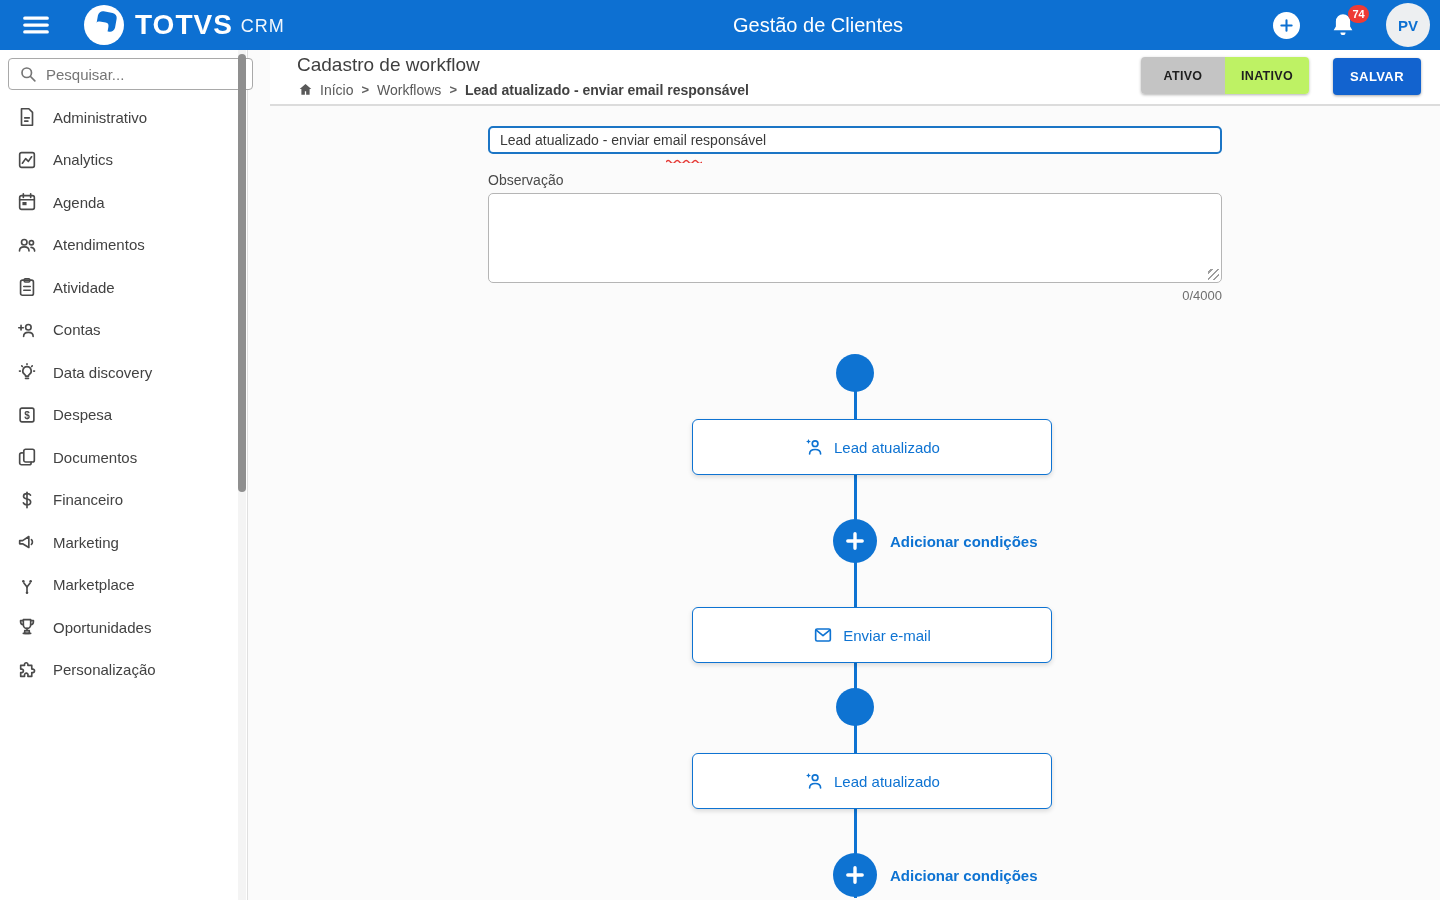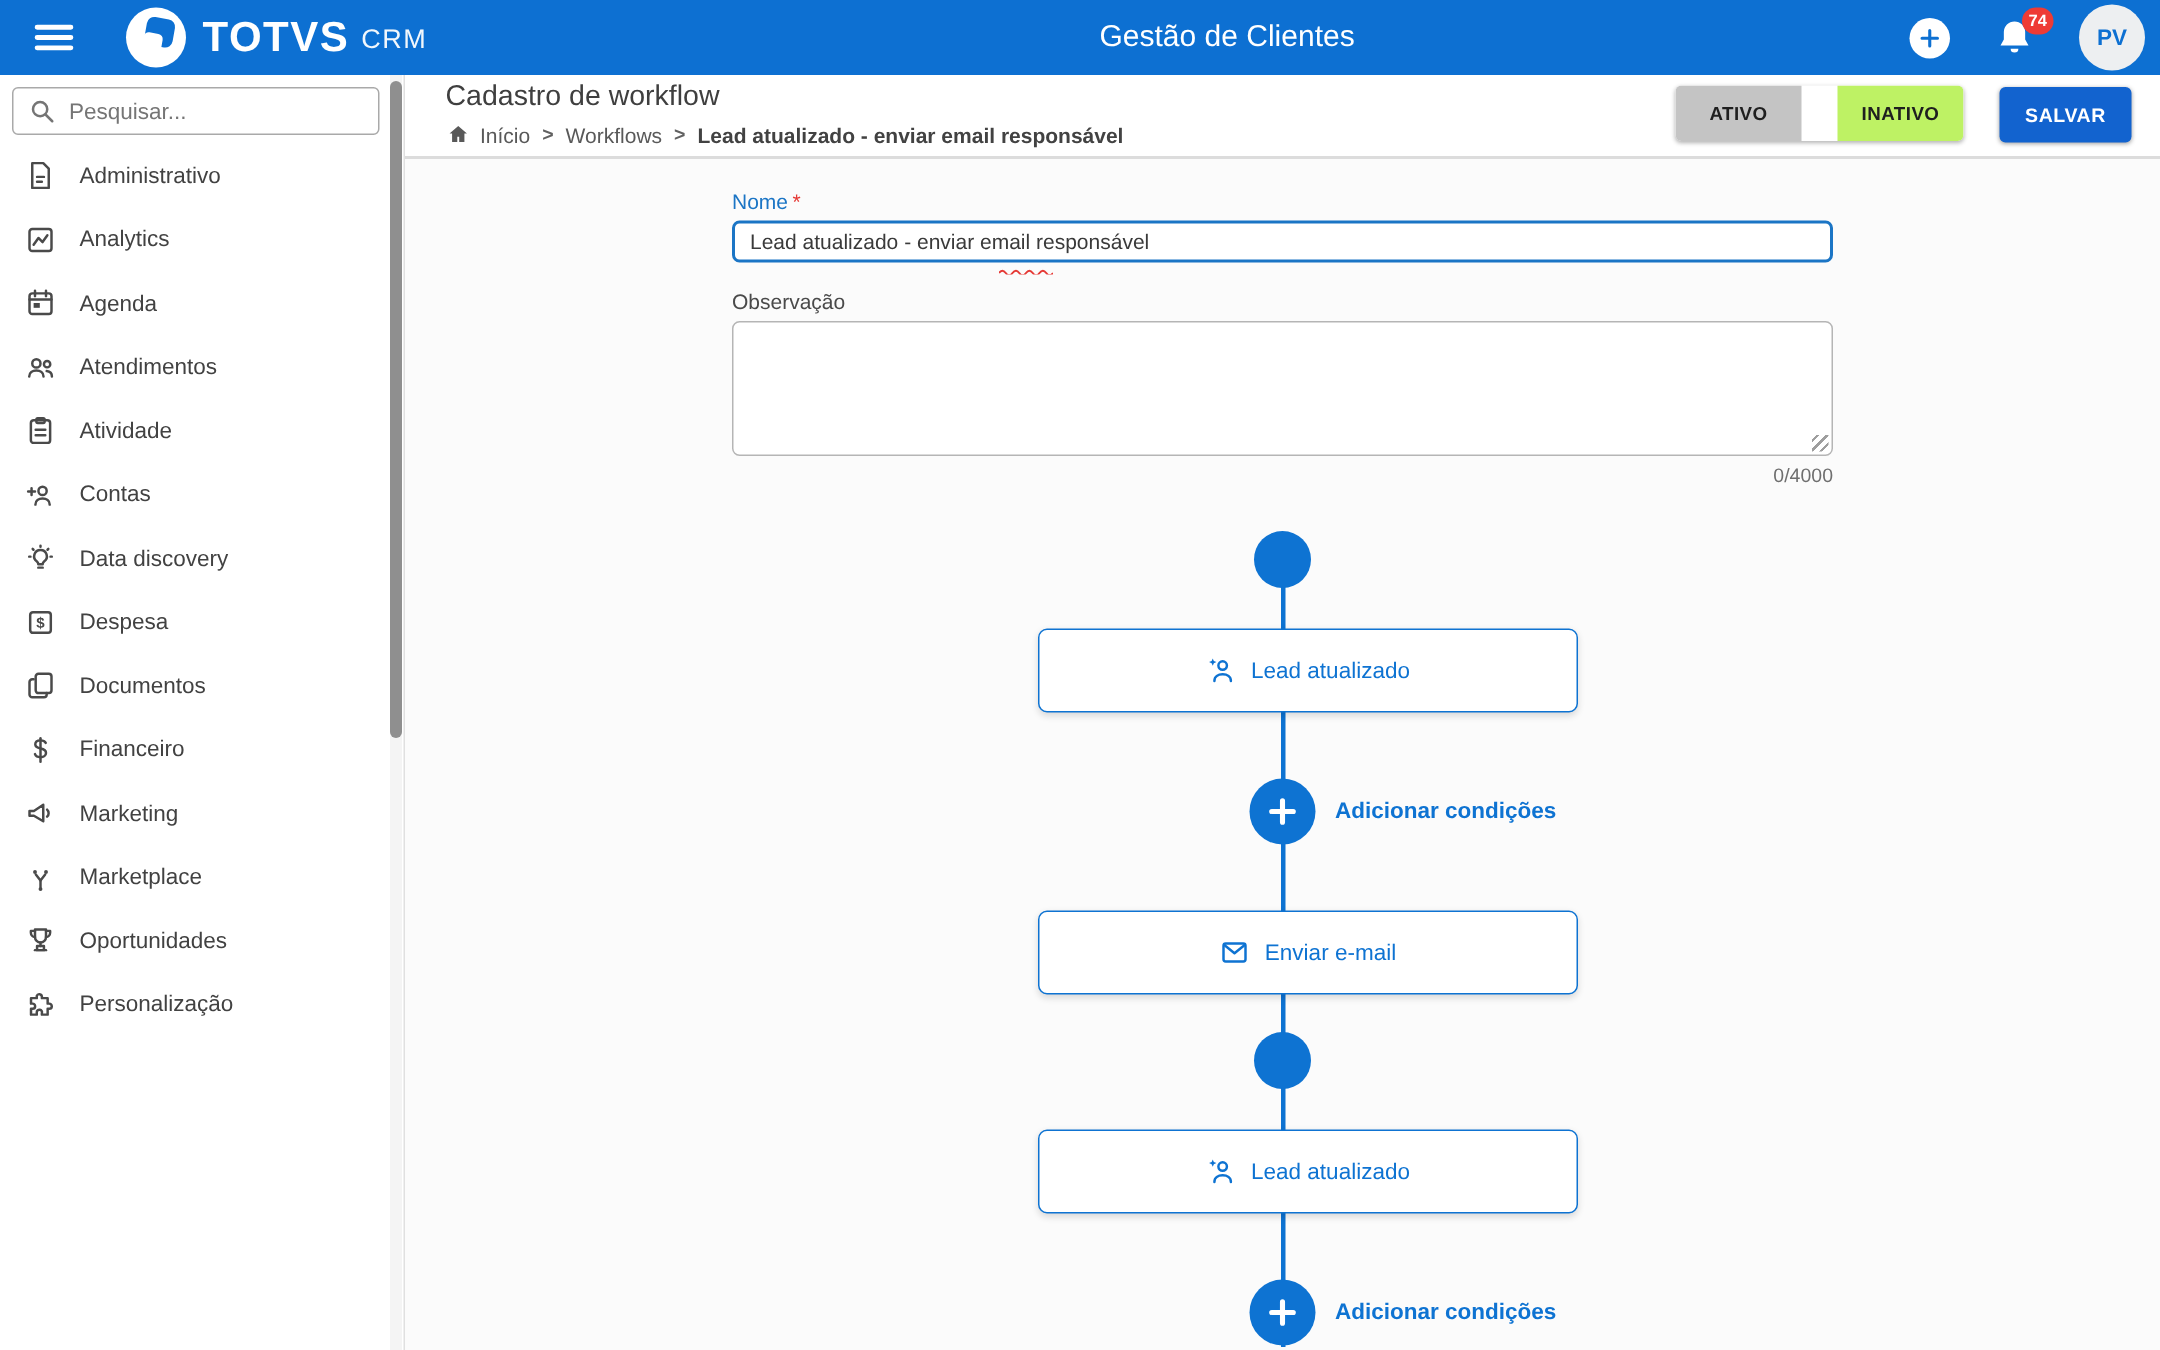--- a/index.html
+++ b/index.html
@@ -24,21 +24,21 @@
   .topbar-right{ position:absolute; right:10px; top:0; height:50px; display:flex; align-items:center; gap:29px; }
   .plus-btn{ width:27px; height:27px; border-radius:50%; background:#fff; display:flex; align-items:center; justify-content:center; cursor:pointer;}
   .bell-wrap{ position:relative; width:28px; height:28px; cursor:pointer;}
   .badge{ position:absolute; top:-6px; right:-12px; min-width:21px; height:18px; border-radius:9px;
     background:var(--badge); color:#fff; font-size:11px; font-weight:700;
     display:flex; align-items:center; justify-content:center; padding:0 4px;}
   .avatar{ width:44px; height:44px; border-radius:50%; background:#edeff1;
     color:var(--topbar); font-size:15px; font-weight:700; display:flex; align-items:center; justify-content:center; cursor:pointer;}
 
   
-  .sidebar{ position:absolute; left:0; top:50px; width:270px; height:850px; background:#fff;
+  .sidebar{ position:absolute; left:0; top:50px; width:248px; height:850px; background:#fff;
     border-right:1px solid #e0e0e0; z-index:20;}
   .search-box{ position:absolute; left:8px; top:8px; width:245px; height:32px;
     border:1px solid #a9a9a9; border-radius:4px; background:#fff; display:flex; align-items:center;}
   .search-box .icon{ margin:0 8px 0 9px; color:#757575;}
   .search-input{ border:none; outline:none; flex:1; font-size:15px; color:#333;
     font-family:"Liberation Sans", sans-serif; background:transparent; min-width:0;}
   .search-input::placeholder{ color:#757575; }
   .side-menu{ position:absolute; left:0; top:46px; width:256px; }
   .side-item{ height:42.5px; display:flex; align-items:center; padding-left:16px; cursor:pointer; color:#4a4a4a;}
   .side-item .icon{ width:22px; height:22px; }
@@ -48,21 +48,21 @@
 
   
   .main{ position:absolute; left:270px; top:50px; width:1170px; height:636px; }
   .page-header{ position:relative; height:56px; background:#fff; border-bottom:2px solid #dcdcdc;}
   .page-title{ position:absolute; left:27px; top:4px; font-size:19px; color:#3f3f3f;}
   .breadcrumb{ position:absolute; left:27px; top:31px; display:flex; align-items:center; gap:8px; font-size:14px; color:#595959;}
   .crumb{ display:flex; align-items:center; gap:6px; cursor:pointer;}
   .crumb.last{ font-weight:700; color:#424242; cursor:default;}
   .crumb-sep{ color:#616161; font-weight:600; font-size:13px;}
   .toggle-group{ position:absolute; right:131px; top:7px; display:inline-flex; border-radius:4px; overflow:hidden;
-    box-shadow:0 1px 3px rgba(0,0,0,.3);gap:24px;}
+    box-shadow:0 1px 3px rgba(0,0,0,.3);}
   .toggle-btn{ width:84px; height:37px; border:none; font-size:12.5px; font-weight:700; color:#1f1f1f;
     background:#bef264; cursor:pointer; font-family:"Liberation Sans", sans-serif; letter-spacing:.3px;}
   .toggle-btn.selected{ background:#c4c4c4; }
   .save-btn{ position:absolute; right:19px; top:8px; width:88px; height:37px; border:none; border-radius:4px;
     background:var(--save); color:#ffffff; font-size:13px; font-weight:700; letter-spacing:.4px;
     box-shadow:0 1px 3px rgba(0,0,0,.35); cursor:pointer; font-family:"Liberation Sans", sans-serif;}
 
   .content{ position:relative; height:792px; background:#fbfbfb; overflow:hidden;}
 
   
@@ -319,23 +319,20 @@
       </div>
     <div class="toggle-group">
       <button class="toggle-btn selected">ATIVO</button>
       <button class="toggle-btn">INATIVO</button>
     </div>
     <button class="save-btn">SALVAR</button>
   </div>
 
   <div class="content">
     <div class="form-col">
-      <div class="field-label blue">
-        <span>Nome</span><span class="req">*</span>
-      </div>
       <div class="name-wrap">
         <input class="name-input" value="Lead atualizado - enviar email responsável" style="">
         <span class="squiggle">
           <svg viewBox="0 0 36 4" width="36" height="4">
               <path d="M0 3 Q 2.25 0 4.5 3 T 9 3 T 13.5 3 T 18 3 T 22.5 3 T 27 3 T 31.5 3 T 36 3" fill="none" stroke="#e53935" stroke-width="1.3"></path>
             </svg>
         </span>
       </div>
       <div class="field-label obs-label">Observação</div>
       <div class="obs-area">

